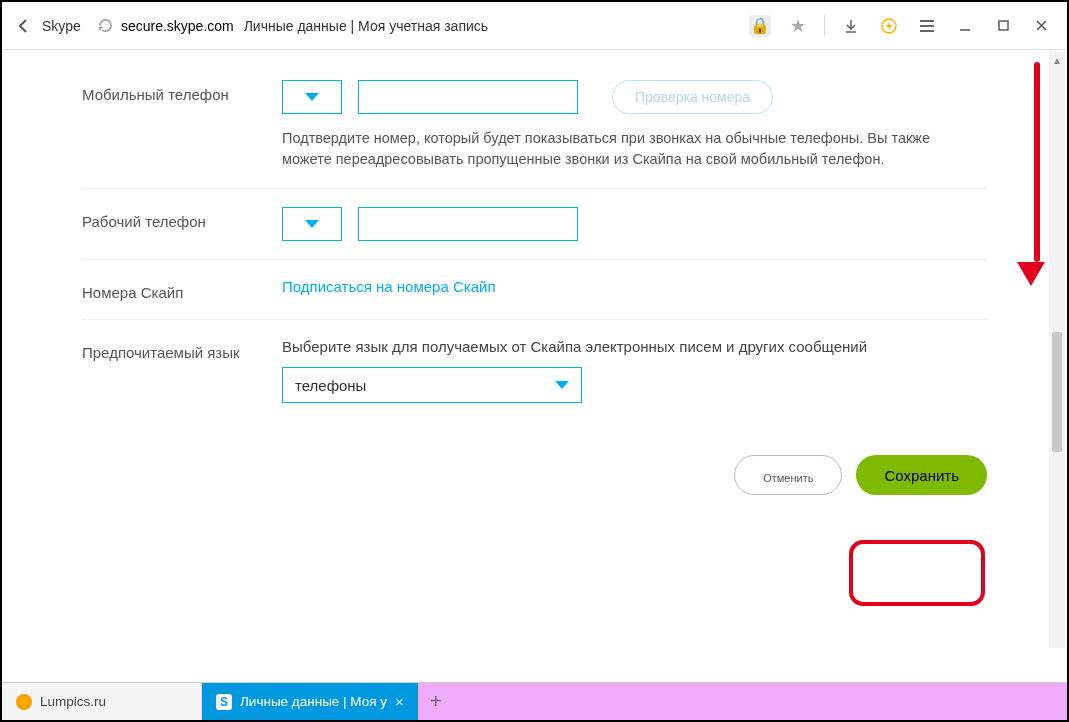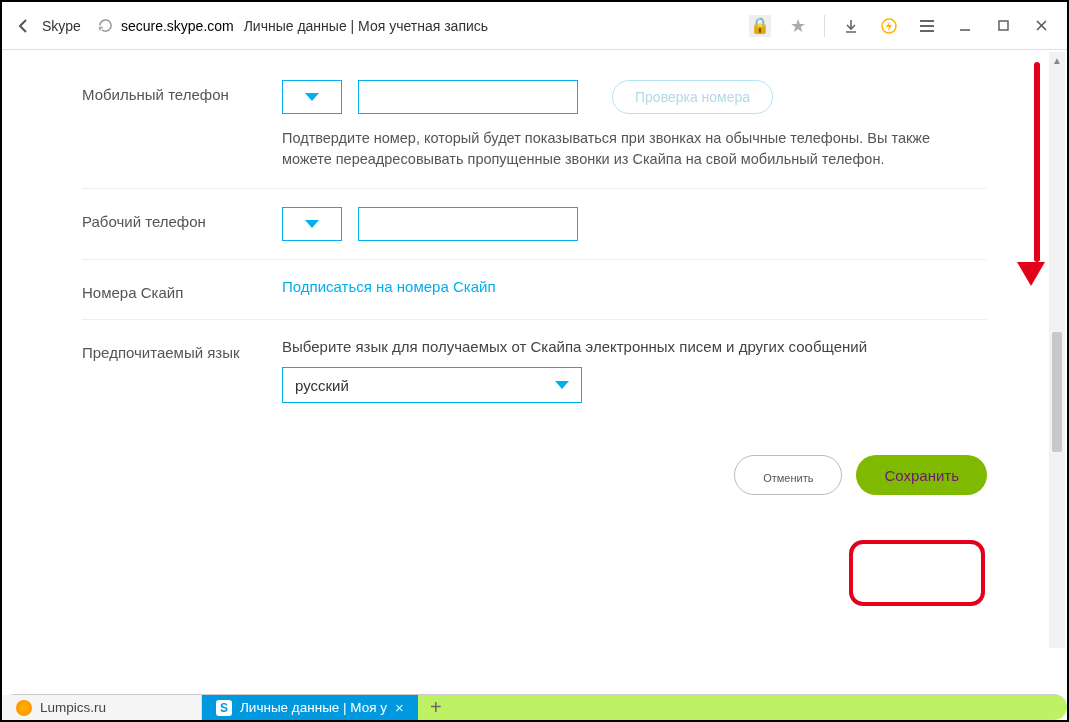--- a/index.html
+++ b/index.html
@@ -31,35 +31,35 @@
   .code-select { width: 60px; height: 34px; border: 1px solid #00aff0; background: #fff; display: flex; align-items: center; justify-content: center; cursor: pointer; }
   .triangle-down { width: 0; height: 0; border-left: 7px solid transparent; border-right: 7px solid transparent; border-top: 8px solid #00aff0; }
   .phone-input { width: 220px; height: 34px; border: 1px solid #00aff0; background: #fff; padding: 0 8px; font-size: 14px; outline: none; }
   .verify-btn { height: 34px; padding: 0 22px; border: 1px solid #b3e4f7; border-radius: 18px; background: #fff; color: #b3d9e8; font-size: 14px; margin-left: 18px; cursor: not-allowed; }
   .help-text { font-size: 14.5px; color: #555; line-height: 1.45; margin-top: 14px; max-width: 700px; }
   .link { color: #00aff0; font-size: 15px; text-decoration: none; cursor: pointer; }
   .lang-desc { font-size: 15px; color: #444; margin-bottom: 12px; }
   .lang-select { width: 300px; height: 36px; border: 1px solid #00aff0; background: #fff; display: flex; align-items: center; justify-content: space-between; padding: 0 12px; cursor: pointer; font-size: 15px; color: #333; }
   .actions { display: flex; justify-content: flex-end; gap: 14px; margin-top: 34px; }
   .cancel-btn { height: 40px; padding: 16px 28px; border: 1px solid #bbb; border-radius: 22px; background: #fff; color: #555; font-size: 11px; cursor: pointer; }
-  .save-btn { height: 40px; padding: 0 28px; border: none; border-radius: 22px; background: #7fba00; color: #701a75; font-size: 15px; cursor: pointer; }
+  .save-btn { height: 40px; padding: 0 28px; border: none; border-radius: 22px; background: #7fba00; color: #000000; font-size: 15px; cursor: pointer; }
 
   
   .highlight-ring { position: absolute; border: 4px solid #e2001a; border-radius: 14px; pointer-events: none; }
   .arrow-annotation { position: absolute; right: 22px; top: 60px; pointer-events: none; }
   .arrow-line { width: 6px; height: 200px; background: #e2001a; margin: 0 auto; border-radius: 3px; }
   .arrow-head { width: 0; height: 0; border-left: 14px solid transparent; border-right: 14px solid transparent; border-top: 24px solid #e2001a; margin-left: -11px; }
 
   
   .page-scroll { position: absolute; right: 2px; top: 50px; bottom: 72px; width: 16px; background: #f2f2f2; }
   .page-scroll .up, .page-scroll .down { height: 16px; display:flex; align-items:center; justify-content:center; color:#888; font-size:10px; cursor:pointer; }
   .page-scroll .thumb { position: absolute; left: 3px; width: 10px; background: #c8c8c8; border-radius: 2px; top: 280px; height: 120px; cursor:pointer; }
 
   
-  .tab-strip { position: absolute; bottom: 0; left: 0; right: 0; height: 26px; background: #bef264; display: flex; align-items: stretch; border-top: 1px solid #ccc; border-radius: 14px; }
+  .tab-strip { position: absolute; bottom: 0; left: 0; right: 0; height: 38px; background: #f0abfc; display: flex; align-items: stretch; border-top: 1px solid #ccc; }
   .tab { display: flex; align-items: center; padding: 0 14px; gap: 8px; font-size: 13.5px; min-width: 200px; cursor: pointer; }
   .tab.inactive { background: #f5f5f5; color: #444; border-right: 1px solid #ddd; }
   .tab.active { background: #0099e0; color: #fff; }
   .tab .close-x { margin-left: auto; font-size: 15px; opacity: .85; cursor: pointer; }
   .new-tab { width: 36px; display: flex; align-items: center; justify-content: center; color: #666; font-size: 20px; cursor: pointer; }
   .favicon { width: 16px; height: 16px; border-radius: 50%; display:inline-block; }
   .favicon.orange { background: radial-gradient(circle,#ffb300,#ff8c00); }
   .favicon.skype { background: #fff; color:#0099e0; font-weight:bold; font-size:12px; text-align:center; line-height:16px; border-radius:3px; }
 </style>
 </head>
@@ -163,21 +163,21 @@
       <div class="field">
         <a class="link">Подписаться на номера Скайп</a>
       </div>
     </div>
 
     <div class="row">
       <div class="label">Предпочитаемый язык</div>
       <div class="field">
         <div class="lang-desc">Выберите язык для получаемых от Скайпа электронных писем и других сообщений</div>
         <div class="lang-select">
-          <span>русский</span>
+          <span>телефоны</span>
           <div class="triangle-down"></div>
         </div>
       </div>
     </div>
 
     <div class="actions">
       <button class="cancel-btn">Отменить</button>
       <button class="save-btn">Сохранить</button>
     </div>
 

